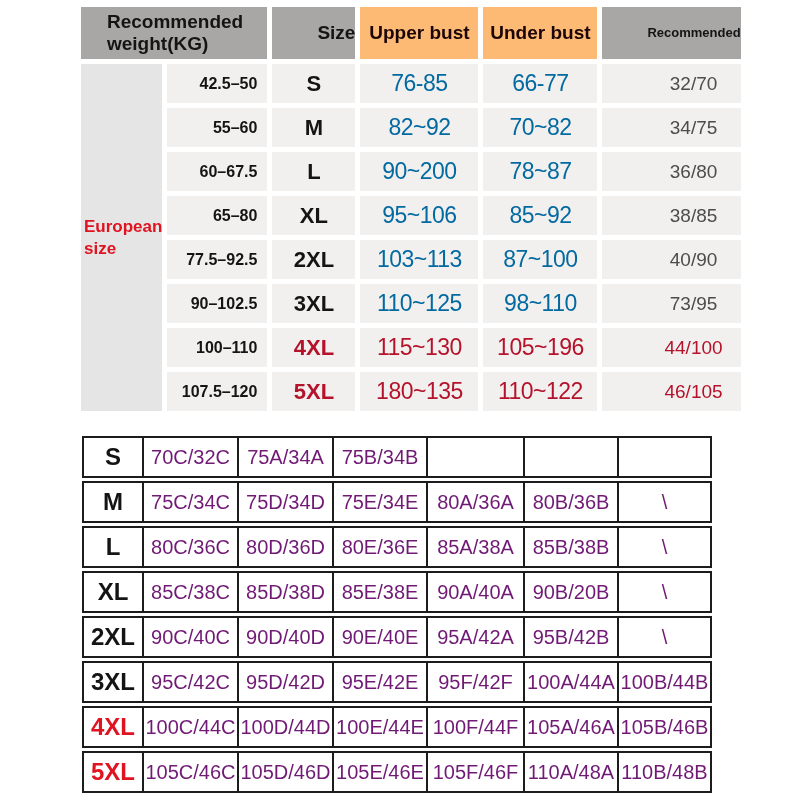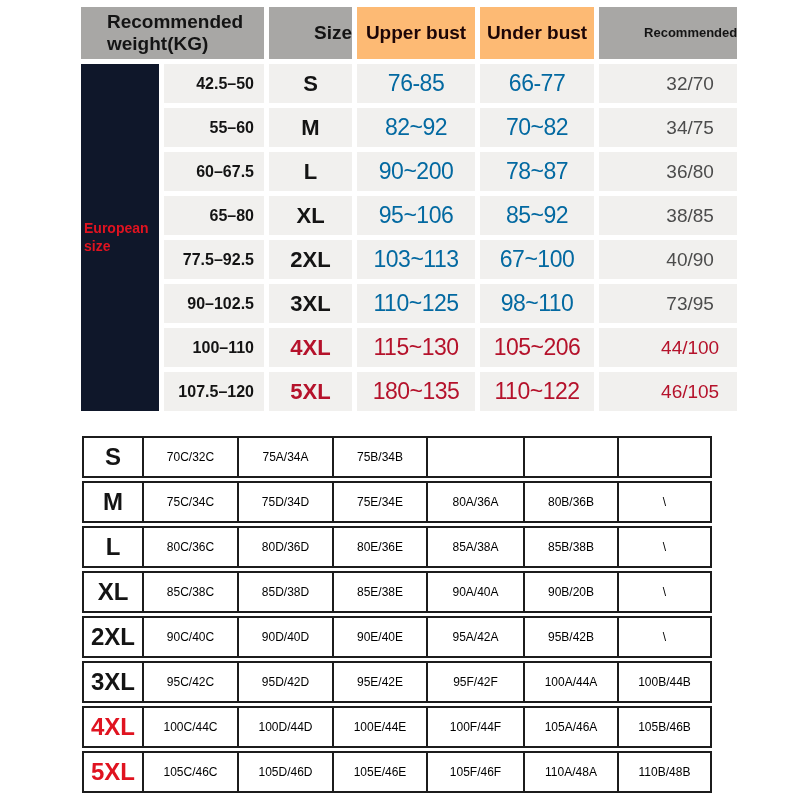--- a/index.html
+++ b/index.html
@@ -17,38 +17,38 @@
   .t1 th.h{
     height:52px;font-weight:bold;font-size:19px;color:#141414;
     text-align:center;vertical-align:middle;line-height:1.15;
   }
   .t1 th.gray{background:#a8a7a5;padding-left:45px;}
   .t1 th.red{background:#fdba74;color:#1c0507;}
   .t1 th.wh{text-align:left;padding-left:26px;white-space:normal;}
   .t1 th.small{font-size:13px;}
   .t1 td{background:#f1f0ee;height:39px;vertical-align:middle;}
   .t1 td.side{
-    vertical-align:middle;padding-left:3px;font-weight:bold;font-size:14px;
-    color:#e01320;line-height:1.25;white-space:normal;background:#0f172a;
+    vertical-align:middle;padding-left:3px;font-weight:bold;font-size:17px;
+    color:#e01320;line-height:1.25;white-space:normal;background:#e5e5e5;
   }
   .t1 td.w{font-weight:bold;font-size:16px;text-align:right;padding-right:10px;color:#141414;margin-top:6px;}
   .t1 td.s{font-weight:bold;font-size:22px;text-align:center;color:#141414;}
   .t1 td.b{font-size:23px;text-align:center;color:#0369a1;letter-spacing:-0.5px;}
   .t1 td.r{font-size:19px;text-align:center;color:#4c4c4c;padding-left:44px;}
   .t1 tr.hl td.s,.t1 tr.hl td.b,.t1 tr.hl td.r{color:#b5122b;}
   
   table.t2{
     border-collapse:separate;border-spacing:0 3px;
     margin:17px 0 0 82px;table-layout:fixed;width:630px;
   }
   .t2 td{
     border-top:2px solid #1c1c1c;border-bottom:2px solid #1c1c1c;
     border-right:2px solid #1c1c1c;background:#fff;
     height:38px;text-align:center;vertical-align:middle;
-    font-size:12px;color:#000000;padding:0;overflow:hidden;white-space:nowrap;
+    font-size:20px;color:#701a75;padding:0;overflow:hidden;white-space:nowrap;
   }
   .t2 td.lbl{
     border-left:2px solid #1c1c1c;font-weight:bold;font-size:24px;color:#141414;
   }
   .t2 tr.hl2 td.lbl{color:#e01320;}
 </style>
 </head>
 <body>
 
 <table class="t1">
@@ -96,35 +96,35 @@
       <td class="w">65–80</td>
       <td class="s">XL</td>
       <td class="b">95~106</td>
       <td class="b">85~92</td>
       <td class="r">38/85</td>
     </tr>
     <tr>
       <td class="w">77.5–92.5</td>
       <td class="s">2XL</td>
       <td class="b">103~113</td>
-      <td class="b">67~100</td>
+      <td class="b">87~100</td>
       <td class="r">40/90</td>
     </tr>
     <tr>
       <td class="w">90–102.5</td>
       <td class="s">3XL</td>
       <td class="b">110~125</td>
       <td class="b">98~110</td>
       <td class="r">73/95</td>
     </tr>
     <tr class="hl">
       <td class="w">100–110</td>
       <td class="s">4XL</td>
       <td class="b">115~130</td>
-      <td class="b">105~206</td>
+      <td class="b">105~196</td>
       <td class="r">44/100</td>
     </tr>
     <tr class="hl">
       <td class="w">107.5–120</td>
       <td class="s">5XL</td>
       <td class="b">180~135</td>
       <td class="b">110~122</td>
       <td class="r">46/105</td>
     </tr>
   </tbody>

